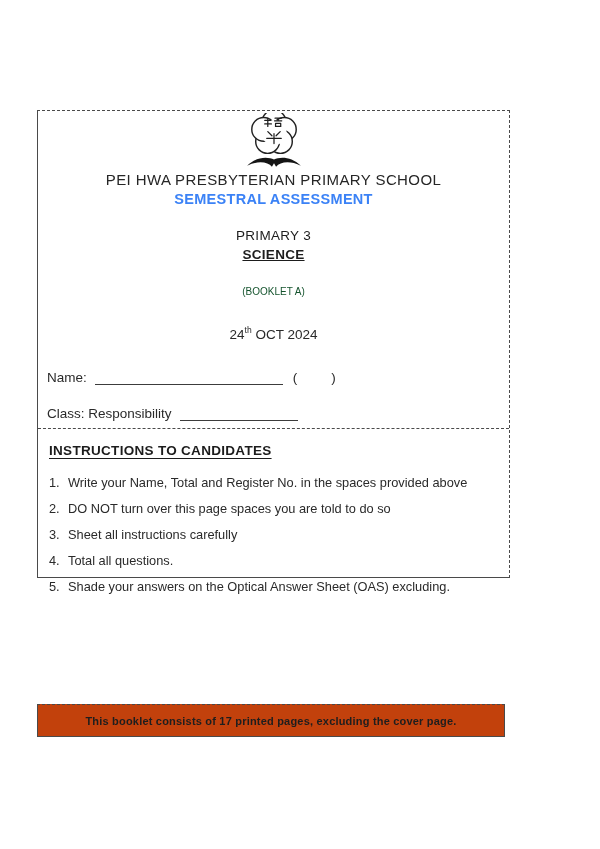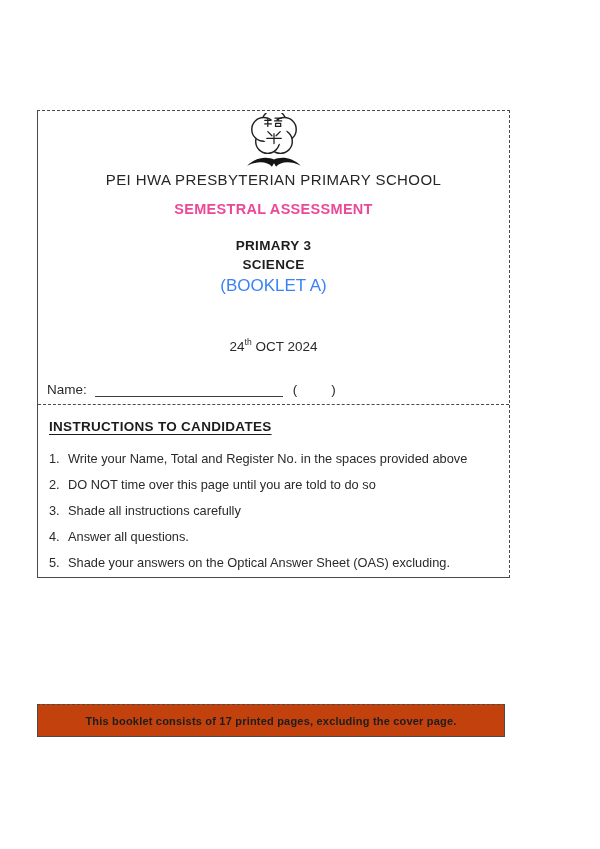--- a/index.html
+++ b/index.html
@@ -15,25 +15,25 @@
     position:absolute;left:37px;top:110px;width:473px;height:468px;
     box-sizing:border-box;
     border:1px solid #4a4a4a;
     border-top-style:dashed;
     border-right-style:dashed;
     background:#fff;
   }
   .header{text-align:center;}
   .logo-wrap{margin-top:2px;line-height:0;}
   .school-name{font-size:15px;letter-spacing:.4px;color:#262626;line-height:18px;}
-  .assessment-title{font-size:14.5px;font-weight:700;color:#ec4899;margin-top:12px;line-height:17px;letter-spacing:.3px;}
-  .level-title{margin-top:20px;font-size:13.5px;font-weight:700;color:#1d1d1d;line-height:16px;letter-spacing:.3px;}
-  .subject-title{margin-top:3px;font-size:13.5px;font-weight:700;color:#1d1d1d;line-height:16px;letter-spacing:.3px;}
-  .booklet-label{margin-top:4px;font-size:17px;color:#3b82f6;line-height:17px;}
-  .exam-date{margin-top:40px;font-size:13.5px;color:#2a2a2a;line-height:16px;}
+  .assessment-title{font-size:14.5px;font-weight:700;color:#3b82f6;margin-top:2px;line-height:17px;letter-spacing:.3px;}
+  .level-title{margin-top:20px;font-size:13.5px;font-weight:400;color:#1d1d1d;line-height:16px;letter-spacing:.3px;}
+  .subject-title{margin-top:3px;font-size:13.5px;font-weight:700;color:#1d1d1d;line-height:16px;letter-spacing:.3px;text-decoration:underline;}
+  .booklet-label{margin-top:20px;font-size:10px;color:#14532d;line-height:17px;}
+  .exam-date{margin-top:22px;font-size:13.5px;color:#2a2a2a;line-height:16px;}
   .exam-date sup{font-size:8.5px;}
 
   .fields{padding-left:9px;font-size:13.5px;color:#2a2a2a;}
   .name-row{margin-top:27px;height:18px;}
   .class-row{margin-top:18px;height:18px;}
   .blank-line{
     display:inline-block;height:14px;vertical-align:bottom;
     border-bottom:1.3px solid #3c3c3c;
   }
   .name-line{width:188px;margin-left:8px;margin-right:10px;}
@@ -102,43 +102,47 @@
       <div class="subject-title">SCIENCE</div>
       <div class="booklet-label">(BOOKLET A)</div>
 
       <div class="exam-date"><span>24</span><sup>th</sup><span> OCT 2024</span></div>
     </div>
 
     <div class="fields">
       <div class="name-row">
         <span>Name:</span><span class="blank-line name-line"></span><span>(</span><span class="paren-gap"></span><span>)</span>
       </div>
+      <div class="class-row">
+        <span>Class:</span>
+        <span>Responsibility</span><span class="blank-line class-line"></span>
+      </div>
     </div>
 
 
     <hr class="divider">
 
     <div class="instructions">
       <span class="instructions-heading">INSTRUCTIONS TO CANDIDATES</span>
       <div class="instr-list">
         <div class="instr-item">
           <span class="instr-num">1.</span>
           <span class="instr-text">Write your Name, Total and Register No. in the spaces provided above</span>
         </div>
         <div class="instr-item">
           <span class="instr-num">2.</span>
-          <span class="instr-text">DO NOT time over this page until you are told to do so</span>
+          <span class="instr-text">DO NOT turn over this page spaces you are told to do so</span>
         </div>
         <div class="instr-item">
           <span class="instr-num">3.</span>
-          <span class="instr-text">Shade all instructions carefully</span>
+          <span class="instr-text">Sheet all instructions carefully</span>
         </div>
         <div class="instr-item">
           <span class="instr-num">4.</span>
-          <span class="instr-text">Answer all questions.</span>
+          <span class="instr-text">Total all questions.</span>
         </div>
         <div class="instr-item">
           <span class="instr-num">5.</span>
           <span class="instr-text">Shade your answers on the Optical Answer Sheet (OAS) excluding.</span>
         </div>
       </div>
     </div>
   </div>
 
   <div class="footer-box">

